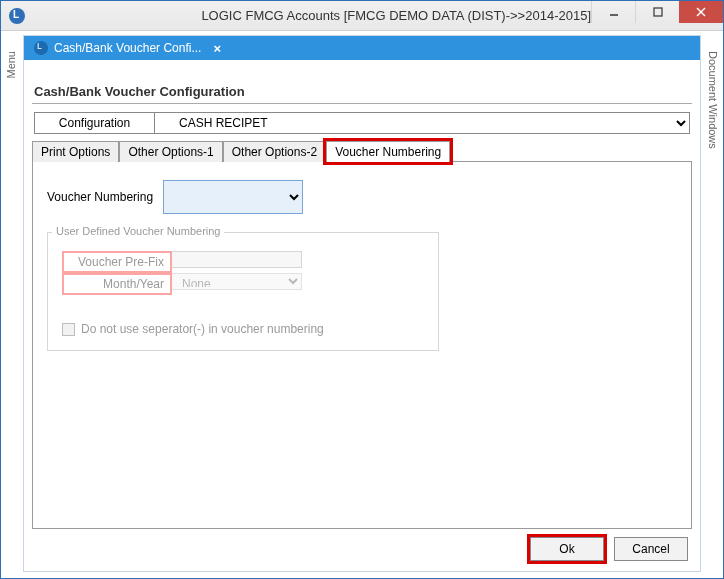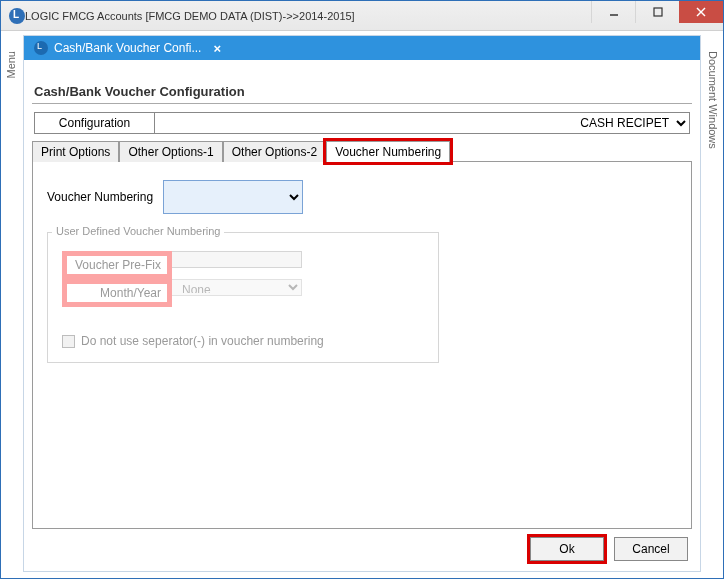--- a/index.html
+++ b/index.html
@@ -38,22 +38,22 @@
   .titlebar .app-icon::after {
     content: "L";
     position: absolute;
     color: #fff;
     font-size: 10px;
     font-weight: bold;
     left: 4px; top: 1px;
   }
   .titlebar .title-text {
     flex: 1;
-    text-align: left;
-    font-size: 11px;
+    text-align: right;
+    font-size: 13px;
     color: #333;
   }
   .titlebar .win-controls {
     display: flex;
     height: 100%;
   }
   .titlebar .win-btn {
     width: 44px;
     height: 22px;
     display: flex;
@@ -162,23 +162,22 @@
     justify-content: center;
     background: #fff;
     font-size: 12px;
     text-align: right;
   }
   .config-select {
     flex: 1;
     border: 1px solid #888;
     height: 22px;
     font-size: 12px;
-    padding: 0 4px;
-    background: #fff;
-    text-align: right;
+    padding: 0 20px;
+    background: #fff;
   }
   
   .subtab-row {
     display: flex;
     margin: 0 8px;
     align-items: center;
   }
   .subtab {
     border: 1px solid #9a9a9a;
     border-bottom: none;
@@ -234,21 +233,21 @@
     padding: 0 4px;
     font-size: 11px;
     color: #9a9a9a;
   }
   .g-row {
     display: flex;
     margin-bottom: 0;
   }
   .g-label {
     width: 110px;
-    border: 5px solid #fca5a5;
+    border: 2px solid #fca5a5;
     padding: 2px 6px;
     text-align: right;
     font-size: 12px;
     background: #fff;
     color: #9a9a9a;
   }
   .g-input, .g-select {
     width: 130px;
     border: 1px solid #d6d6d6;
     border-left: none;

